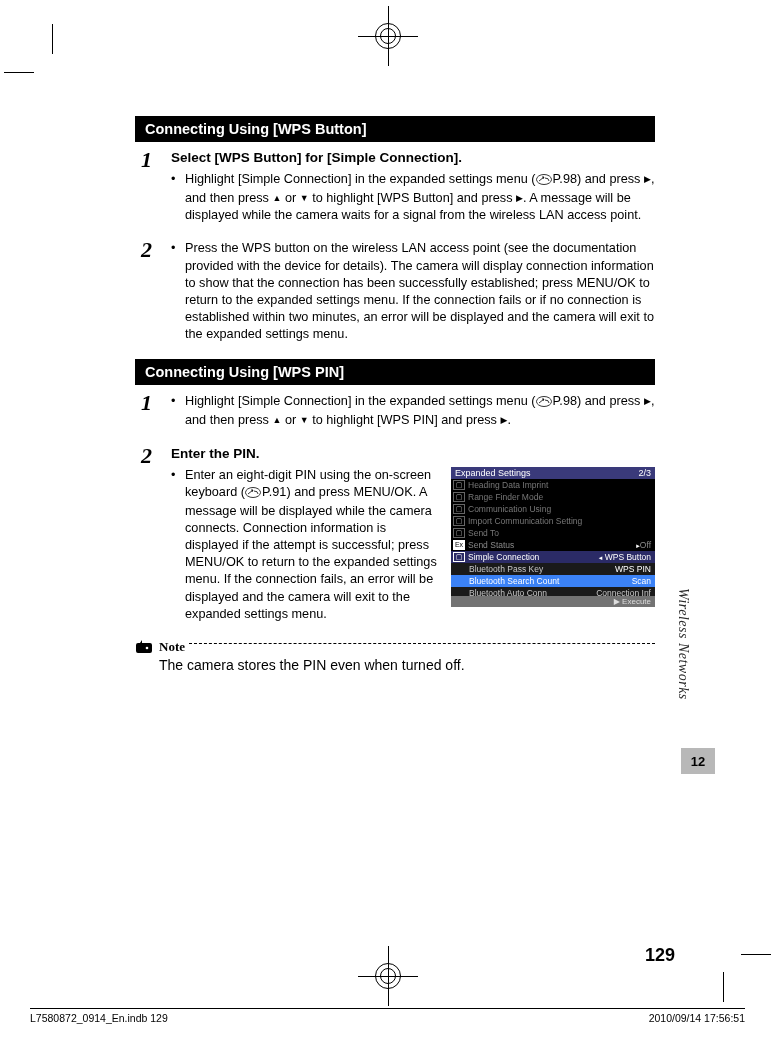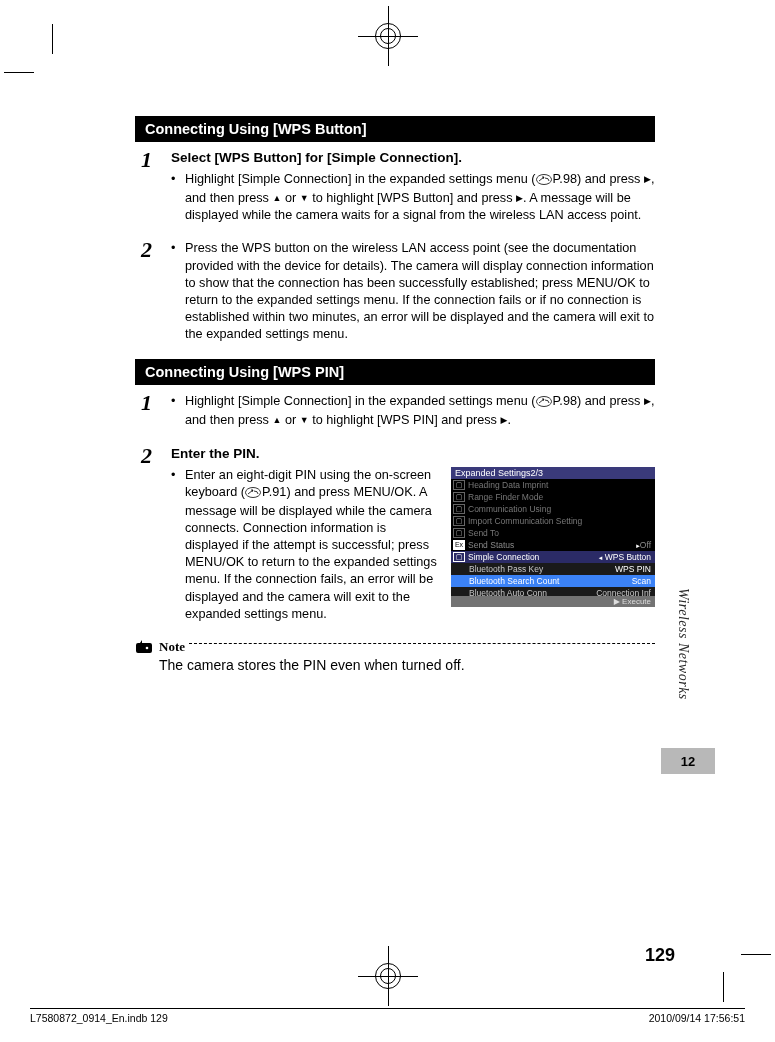--- a/index.html
+++ b/index.html
@@ -49,21 +49,21 @@
   .row2 .imgcol { flex: 0 0 204px; }
 
   
   .lcd {
     width: 204px; height: 140px;
     background: #000; color: #c8c8c8;
     font-family: Arial, sans-serif;
     font-size: 8.5px;
     position: relative;
   }
-  .lcd .hdr { background: #3a3a7a; color: #fff; display:flex; padding: 1px 4px; font-size:9px; }
+  .lcd .hdr { background: #3a3a7a; color: #fff; display:flex; justify-content:space-between; padding: 1px 4px; font-size:9px; }
   .lcd .row { display:flex; align-items:center; height: 12px; padding-left: 2px; color:#777; }
   .lcd .row .ic { width:12px; height:10px; border:1px solid #666; margin-right:3px; font-size:7px; line-height:8px; text-align:center; color:#aaa; }
   .lcd .row.sel { background:#2b2b66; color:#fff; }
   .lcd .row.sel .ic { border-color:#fff; color:#fff; }
   .lcd .sub { background:#1a1a1a; padding-left:18px; display:flex; justify-content:space-between; padding-right:4px; height:12px; align-items:center; }
   .lcd .sub.hi { background:#3b82f6; color:#fff; }
   .lcd .ftr { position:absolute; bottom:0; left:0; right:0; background:#737373; color:#ddd; font-size:8px; padding:1px 4px; display:flex; justify-content:space-between; }
   .lcd .off { color:#888; }
   .lcd .arrow { color:#fff; font-size:7px; }
 
@@ -91,21 +91,21 @@
     font-family: Georgia, "Times New Roman", serif;
     font-style: italic;
     font-size: 14px;
     letter-spacing: 0.5px;
     color: #2a2a2a;
   }
   .chapter-tab {
     position:absolute;
     right: 60px;
     top: 748px;
-    width: 54px; height: 26px;
+    width: 34px; height: 26px;
     background:#b8b8b8;
     display:flex; align-items:center; justify-content:center;
     font-weight:700; font-size:13px;
   }
   .page-num {
     position:absolute;
     right: 100px;
     bottom: 76px;
     font-weight:700;
     font-size: 18px;

